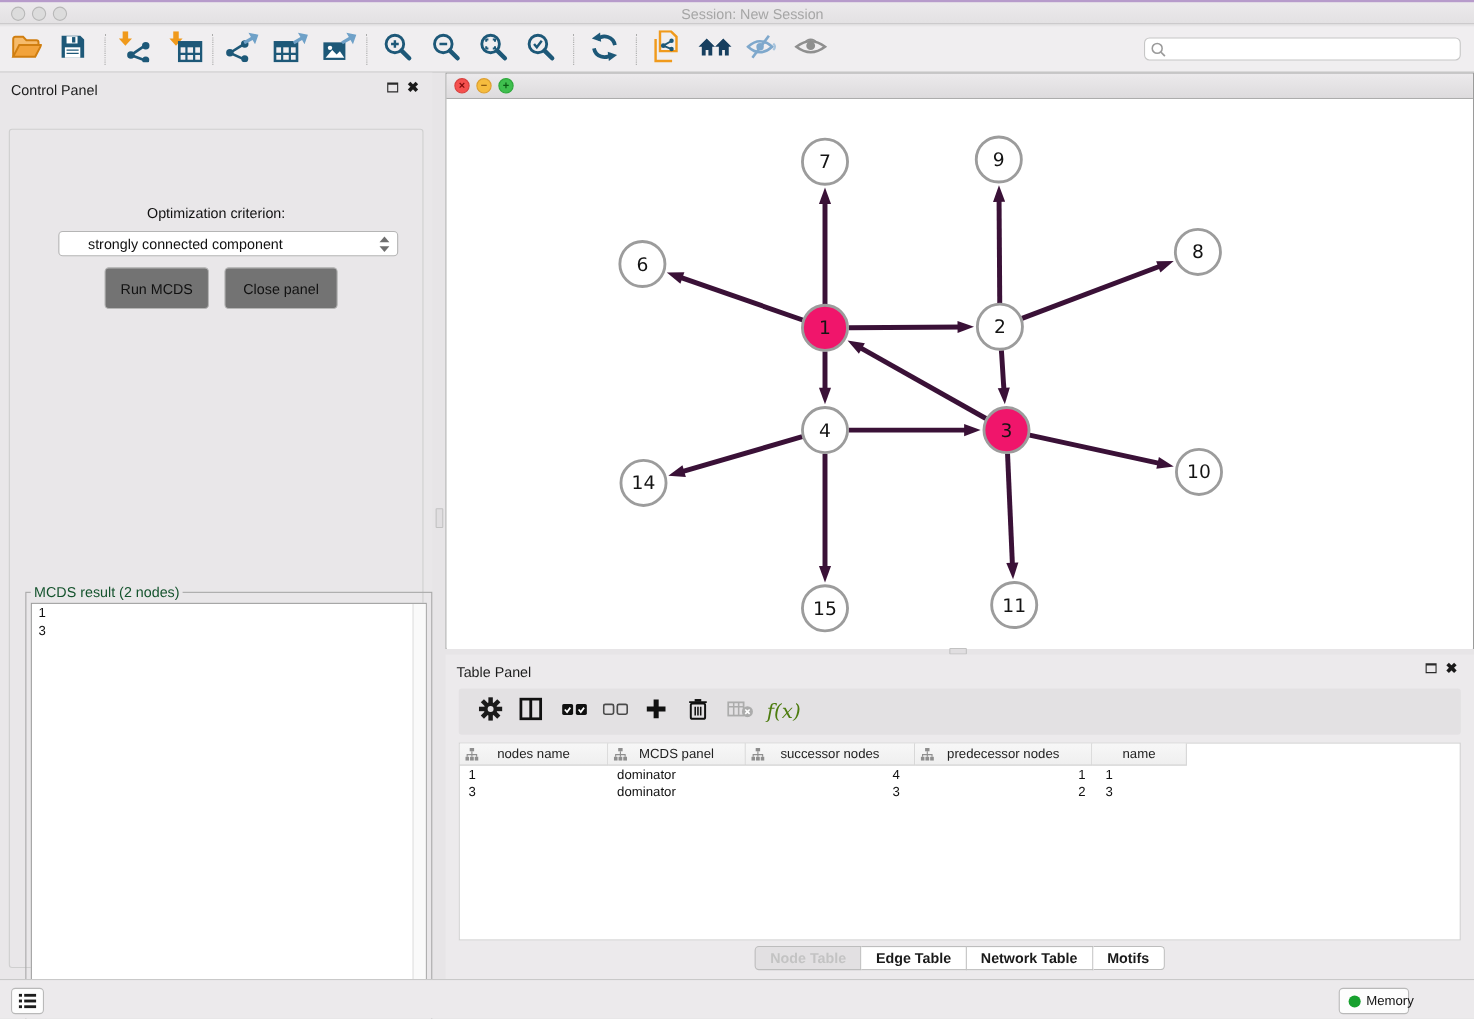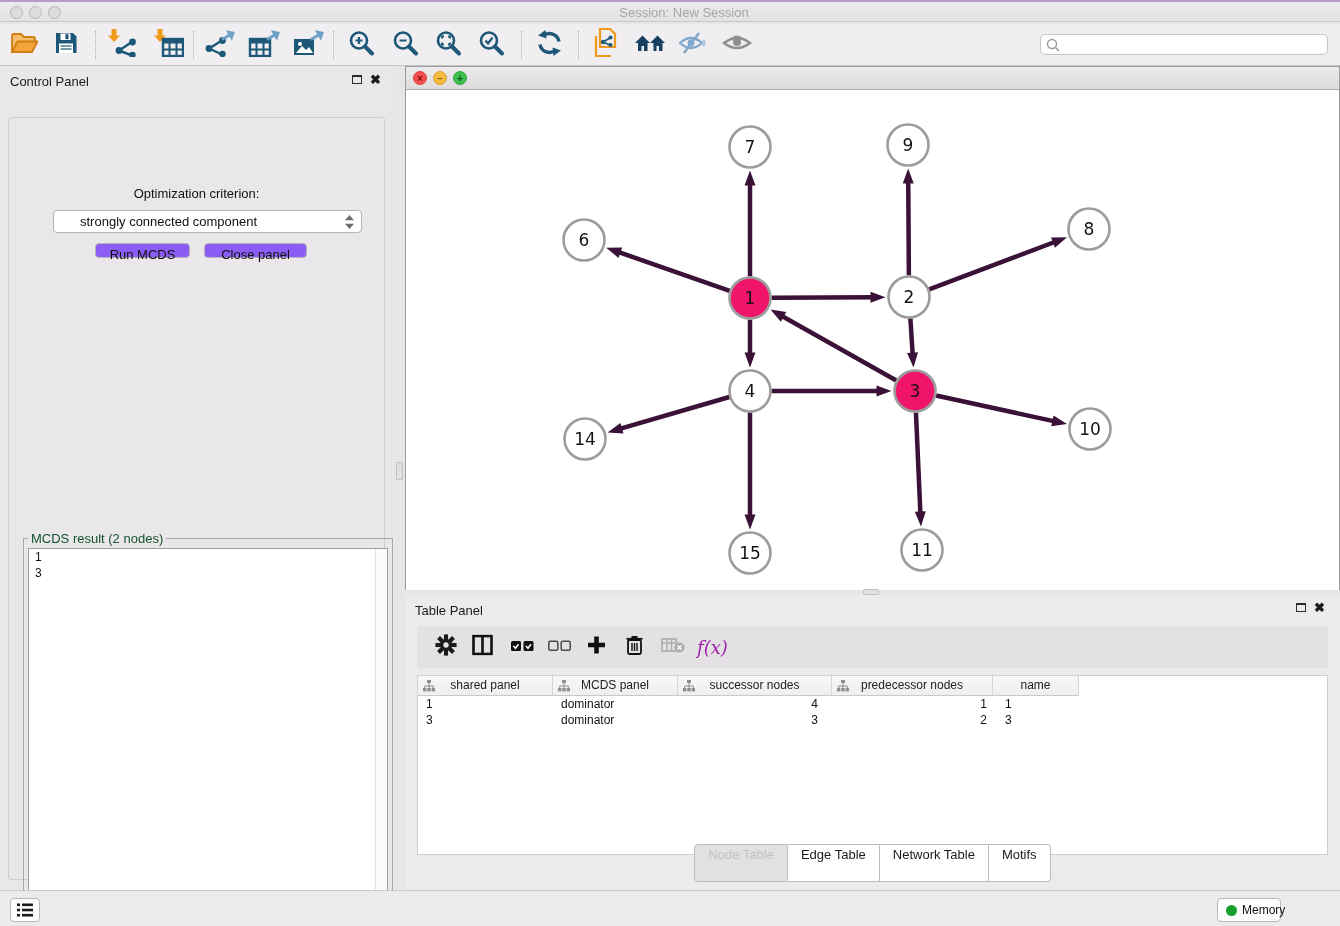--- a/index.html
+++ b/index.html
@@ -29,21 +29,21 @@
   .cp-tabs { position:absolute; left:78px; top:32px; height:20px; display:flex; }
   .cp-tab { height:20px; padding:0 14px; background:#FFFFFF; border:1px solid #ADADAD; border-left:none; font-size:13px; line-height:18px; color:#111; cursor:pointer; }
   .cp-tab:first-child { border-left:1px solid #ADADAD; border-radius:4px 0 0 4px; }
   .cp-tab:last-child { border-radius:0 4px 4px 0; }
   .cp-tab.active { background:#E4E2E4; color:#B9B9B9; }
   .cp-content { position:absolute; left:8px; top:51px; width:377px; height:763px; border:1px solid #CFCFCF; border-radius:3px; background:#E9E7E9; }
   .opt-label { position:absolute; left:0; top:68px; width:100%; text-align:center; font-size:13px; color:#111; }
   .dropdown { position:absolute; left:44px; top:92px; width:309px; height:23px; background:#FFFFFF; border:1px solid #B5B5B5; border-radius:4px; cursor:pointer; }
   .dropdown .dd-text { position:absolute; left:26px; top:3px; font-size:13px; color:#111; }
   .dropdown .dd-step { position:absolute; right:6px; top:3px; }
-  .btn { position:absolute; height:15px; background:#8b5cf6; border:1px solid #B5B5B5; border-radius:4px; font-size:13px; color:#111; text-align:center; line-height:21px; cursor:pointer; }
+  .btn { position:absolute; height:38px; background:#737373; border:1px solid #B5B5B5; border-radius:4px; font-size:13px; color:#111; text-align:center; line-height:21px; cursor:pointer; }
   .result-group { position:absolute; left:14px; top:420px; width:370px; height:391px; border:1px solid #A9A9A9; }
   .result-legend { position:absolute; left:4px; top:-8px; background:#E9E7E9; padding:0 3px; font-size:13px; color:#14532d; }
   .result-list { position:absolute; left:4px; top:9px; width:360px; height:375px; background:#FFFFFF; border:1px solid #9E9E9E; overflow:hidden; }
   .result-item { font-size:12px; color:#111; padding:1px 6px 0 6px; height:16px; }
   .result-scroll { position:absolute; right:0; top:0; width:12px; height:100%; background:#FAFAFA; border-left:1px solid #E0E0E0; }
 
   
   .net-frame { left:405px; top:66px; width:935px; height:524px; background:#FFFFFF; border:1px solid #9B9B9B; }
   .net-titlebar { position:absolute; left:0; top:0; width:100%; height:23px; background:linear-gradient(#ECEAEC,#DDDBDD); border-bottom:1px solid #ACACAC; }
   .traffic { position:absolute; top:4px; width:14px; height:14px; border-radius:50%; font-size:10px; font-weight:bold; text-align:center; line-height:13px; cursor:pointer; }
@@ -52,29 +52,29 @@
 
   
   .vgrip { left:396px; top:462px; width:7px; height:18px; background:#E0DEE0; border:1px solid #C2C2C2; border-radius:1px; cursor:col-resize; }
   .hgrip { left:863px; top:589px; width:16px; height:6px; background:#E0DEE0; border:1px solid #C2C2C2; border-radius:1px; cursor:row-resize; }
 
   
   .table-panel { left:405px; top:595px; width:935px; height:295px; background:#ECEAEC; }
   .tbl-toolbar { position:absolute; left:12px; top:31px; width:911px; height:42px; background:#E3E1E3; border-radius:3px; }
   .tt-icon { position:absolute; top:50%; transform:translateY(-50%); cursor:pointer; }
   .tt-icon.disabled { cursor:default; }
-  .fx-label { font-family:"DejaVu Serif", serif; font-style:italic; font-size:18px; color:#a21caf; }
+  .fx-label { font-family:"DejaVu Serif", serif; font-style:italic; font-size:18px; color:#4d7c0f; }
   .tbl-wrap { position:absolute; left:12px; top:80px; width:911px; height:180px; background:#FFFFFF; border:1px solid #D0D0D0; }
   .tbl-header { position:absolute; left:0; top:0; height:20px; display:flex; }
   .th { position:relative; height:20px; background:linear-gradient(#F7F7F7,#EFEFEF); border-right:1px solid #D4D4D4; border-bottom:1px solid #C9C9C9; font-size:12px; color:#222; text-align:center; line-height:19px; cursor:pointer; }
   .th .th-ico { position:absolute; left:5px; top:4px; }
   .tbl-row { position:absolute; left:0; height:16px; width:100%; cursor:pointer; }
   .td { position:absolute; top:0; height:16px; font-size:12px; color:#111; line-height:15px; white-space:nowrap; overflow:hidden; }
   .tbl-tabs { position:absolute; left:0; bottom:8px; width:100%; display:flex; justify-content:center; }
-  .tbl-tab { height:38px; padding:0 13px; background:#FFFFFF; border:1px solid #BDBDBD; border-left:none; font-size:13px; font-weight:normal; color:#1A1A1A; line-height:20px; cursor:pointer; }
+  .tbl-tab { height:22px; padding:0 13px; background:#FFFFFF; border:1px solid #BDBDBD; border-left:none; font-size:13px; font-weight:bold; color:#1A1A1A; line-height:20px; cursor:pointer; }
   .tbl-tab:first-child { border-left:1px solid #BDBDBD; border-radius:4px 0 0 4px; }
   .tbl-tab:last-child { border-radius:0 4px 4px 0; }
   .tbl-tab.active { background:#E2E0E2; color:#C3C3C3; }
 
   
   .statusbar { left:0; top:890px; width:1340px; height:36px; background:#ECEAEC; border-top:1px solid #C9C9C9; }
   .sb-btn { position:absolute; top:7px; height:24px; background:#FDFDFD; border:1px solid #B9B9B9; border-radius:4px; cursor:pointer; }
   .mem-dot { position:absolute; left:8px; top:6px; width:11px; height:11px; border-radius:50%; background:#17A02E; }
   .mem-text { position:absolute; left:24px; top:4px; font-size:12px; color:#111; }
 </style>
@@ -439,21 +439,21 @@
   <div class="tbl-wrap">
     <div class="tbl-header" id="tbl-header">
         <div class="th" style="width: 135px;"><svg class="th-ico" width="12" height="12" viewBox="0 0 12 12">
             <g fill="#8E8E8E">
               <rect x="4" y="0" width="4" height="3"></rect>
               <rect x="0" y="8" width="3.4" height="3.4"></rect>
               <rect x="4.3" y="8" width="3.4" height="3.4"></rect>
               <rect x="8.6" y="8" width="3.4" height="3.4"></rect>
             </g>
             <path d="M6 3 v3 M1.7 8 v-2 h8.6 v2 M6 6 v2" fill="none" stroke="#8E8E8E" stroke-width="1"></path>
-          </svg><span>shared panel</span></div>
+          </svg><span>nodes name</span></div>
         <div class="th" style="width: 125px;"><svg class="th-ico" width="12" height="12" viewBox="0 0 12 12">
             <g fill="#8E8E8E">
               <rect x="4" y="0" width="4" height="3"></rect>
               <rect x="0" y="8" width="3.4" height="3.4"></rect>
               <rect x="4.3" y="8" width="3.4" height="3.4"></rect>
               <rect x="8.6" y="8" width="3.4" height="3.4"></rect>
             </g>
             <path d="M6 3 v3 M1.7 8 v-2 h8.6 v2 M6 6 v2" fill="none" stroke="#8E8E8E" stroke-width="1"></path>
           </svg><span>MCDS panel</span></div>
         <div class="th" style="width: 154px;"><svg class="th-ico" width="12" height="12" viewBox="0 0 12 12">

